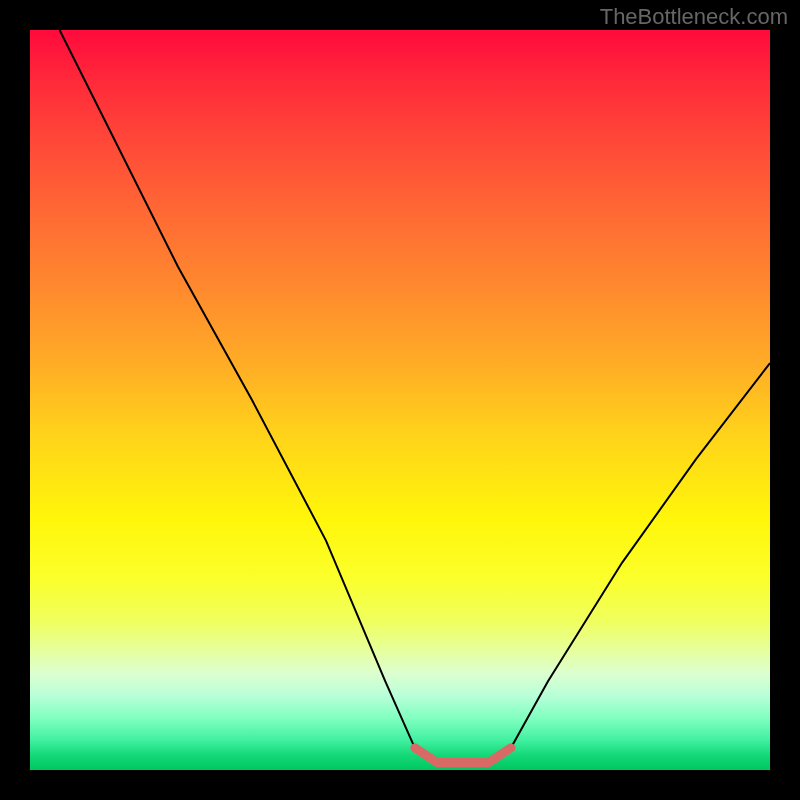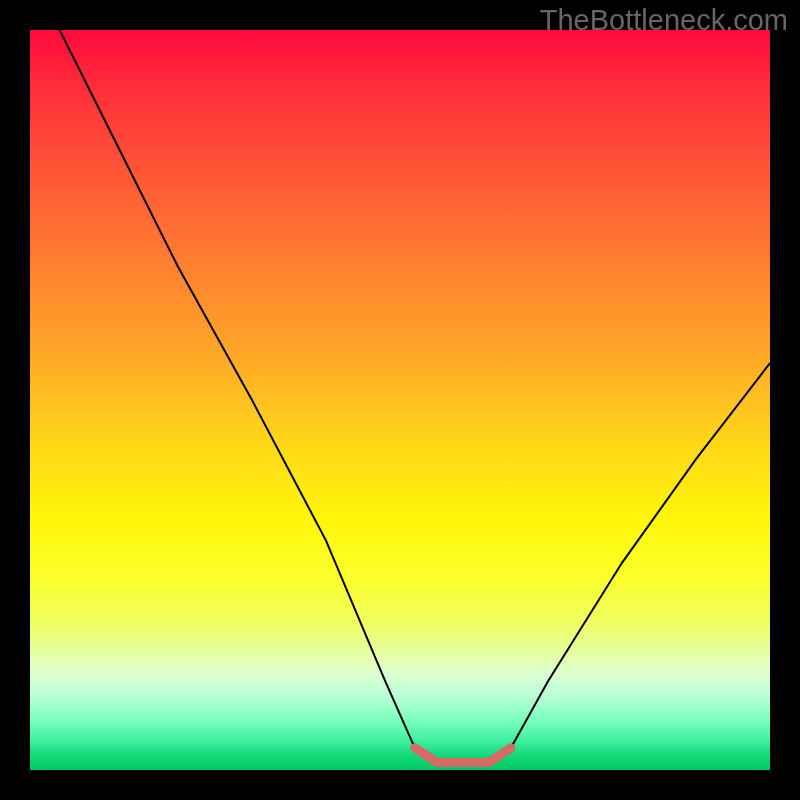--- a/index.html
+++ b/index.html
@@ -9,21 +9,21 @@
     height: 800px;
     background: #000;
     position: relative;
     font-family: Arial, Helvetica, sans-serif;
   }
   .watermark {
     position: absolute;
     top: 4px;
     right: 12px;
     color: #666;
-    font-size: 29px;
+    font-size: 22px;
     z-index: 10;
   }
   .plot-area {
     position: absolute;
     left: 30px;
     top: 30px;
     width: 740px;
     height: 740px;
     overflow: hidden;
   }

